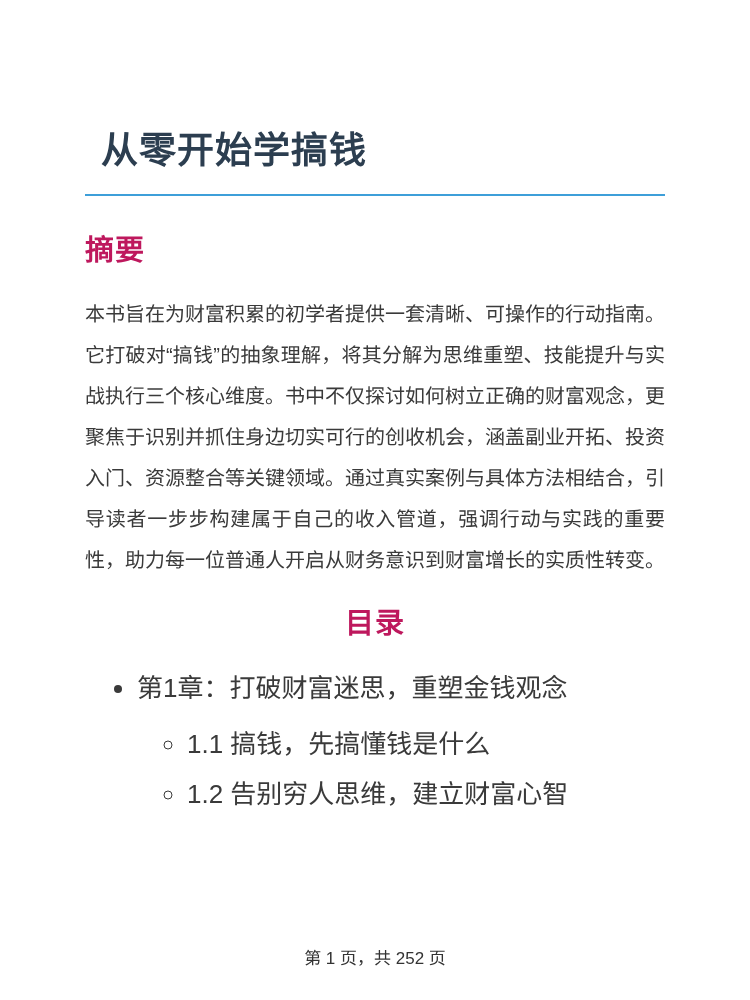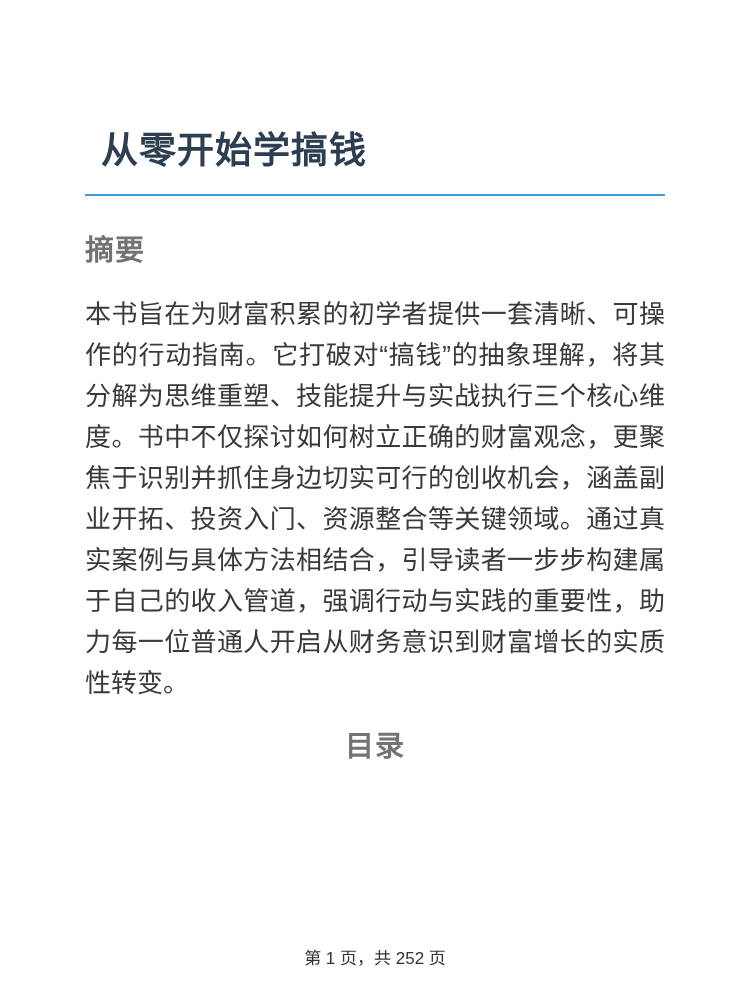--- a/index.html
+++ b/index.html
@@ -28,29 +28,29 @@
   }
   .title-divider {
     margin: 20px 0 0 0;
     border: none;
     border-top: 2px solid #3e9fd9;
     height: 0;
   }
   .section-heading {
     font-size: 29px;
     font-weight: 700;
-    color: #737373;
+    color: #be185d;
     line-height: 1.2;
     letter-spacing: 1px;
   }
   .abstract-heading { margin: 37px 0 0 0; }
   .toc-heading     { margin: 25px 0 0 0; text-align: center; }
   .abstract-paragraph {
     margin: 26px 0 0 0;
-    font-size: 26px;
+    font-size: 20px;
     line-height: 41px;
     color: #3a3a3a;
     text-align: justify;
     text-justify: inter-ideograph;
   }
   .toc-list {
     margin: 31px 0 0 0;
     padding-left: 52px;
     font-size: 26px;
     color: #3a3a3a;
@@ -84,18 +84,31 @@
   <h1 class="doc-title">从零开始学搞钱</h1>
 
   <hr class="title-divider">
 
   <h2 class="section-heading abstract-heading">摘要</h2>
 
   <p class="abstract-paragraph">本书旨在为财富积累的初学者提供一套清晰、可操作的行动指南。它打破对“搞钱”的抽象理解，将其分解为思维重塑、技能提升与实战执行三个核心维度。书中不仅探讨如何树立正确的财富观念，更聚焦于识别并抓住身边切实可行的创收机会，涵盖副业开拓、投资入门、资源整合等关键领域。通过真实案例与具体方法相结合，引导读者一步步构建属于自己的收入管道，强调行动与实践的重要性，助力每一位普通人开启从财务意识到财富增长的实质性转变。</p>
 
   <h2 class="section-heading toc-heading">目录</h2>
 
+  <ul class="toc-list">
+    <li class="toc-chapter">
+      <span>第1章：打破财富迷思，重塑金钱观念</span>
+      <ul class="toc-sublist">
+        <li class="toc-subitem">
+          <span>1.1 搞钱，先搞懂钱是什么</span>
+        </li>
+        <li class="toc-subitem">
+          <span>1.2 告别穷人思维，建立财富心智</span>
+        </li>
+      </ul>
+    </li>
+  </ul>
 
 </div>
 
 <div class="page-footer">
   <span>第 1 页，共 252 页</span>
 </div>
 
 </body></html>

